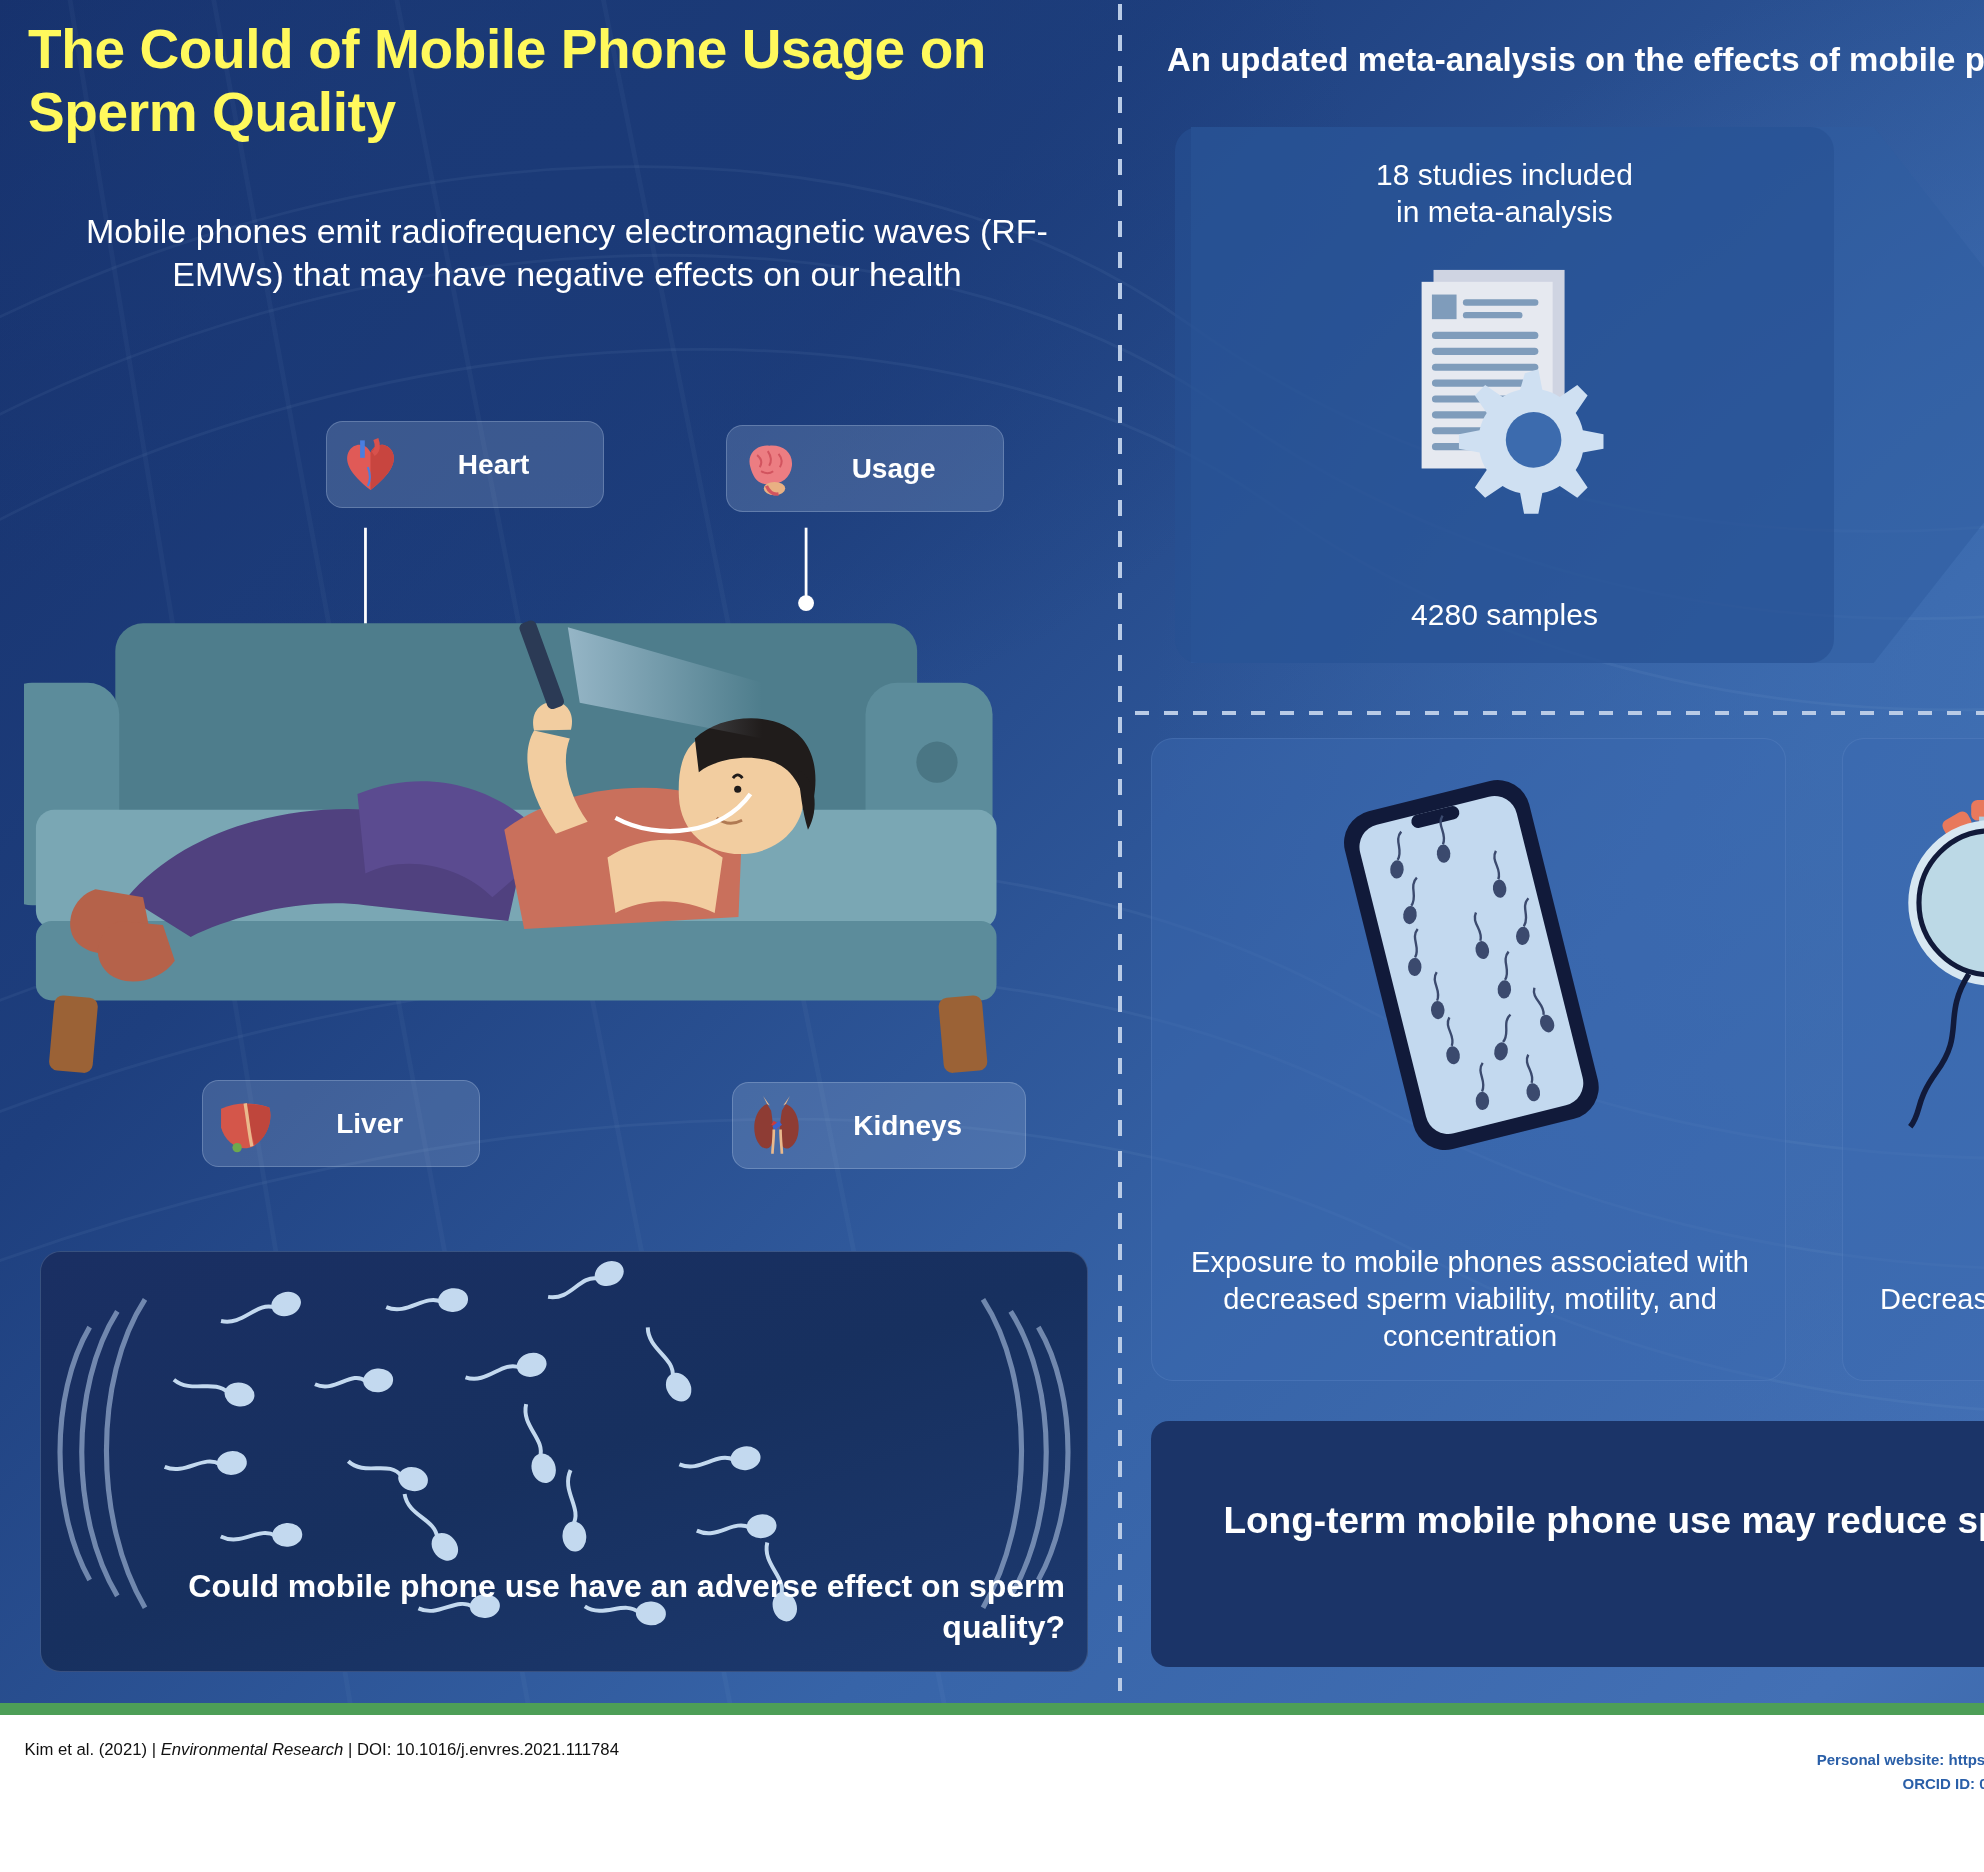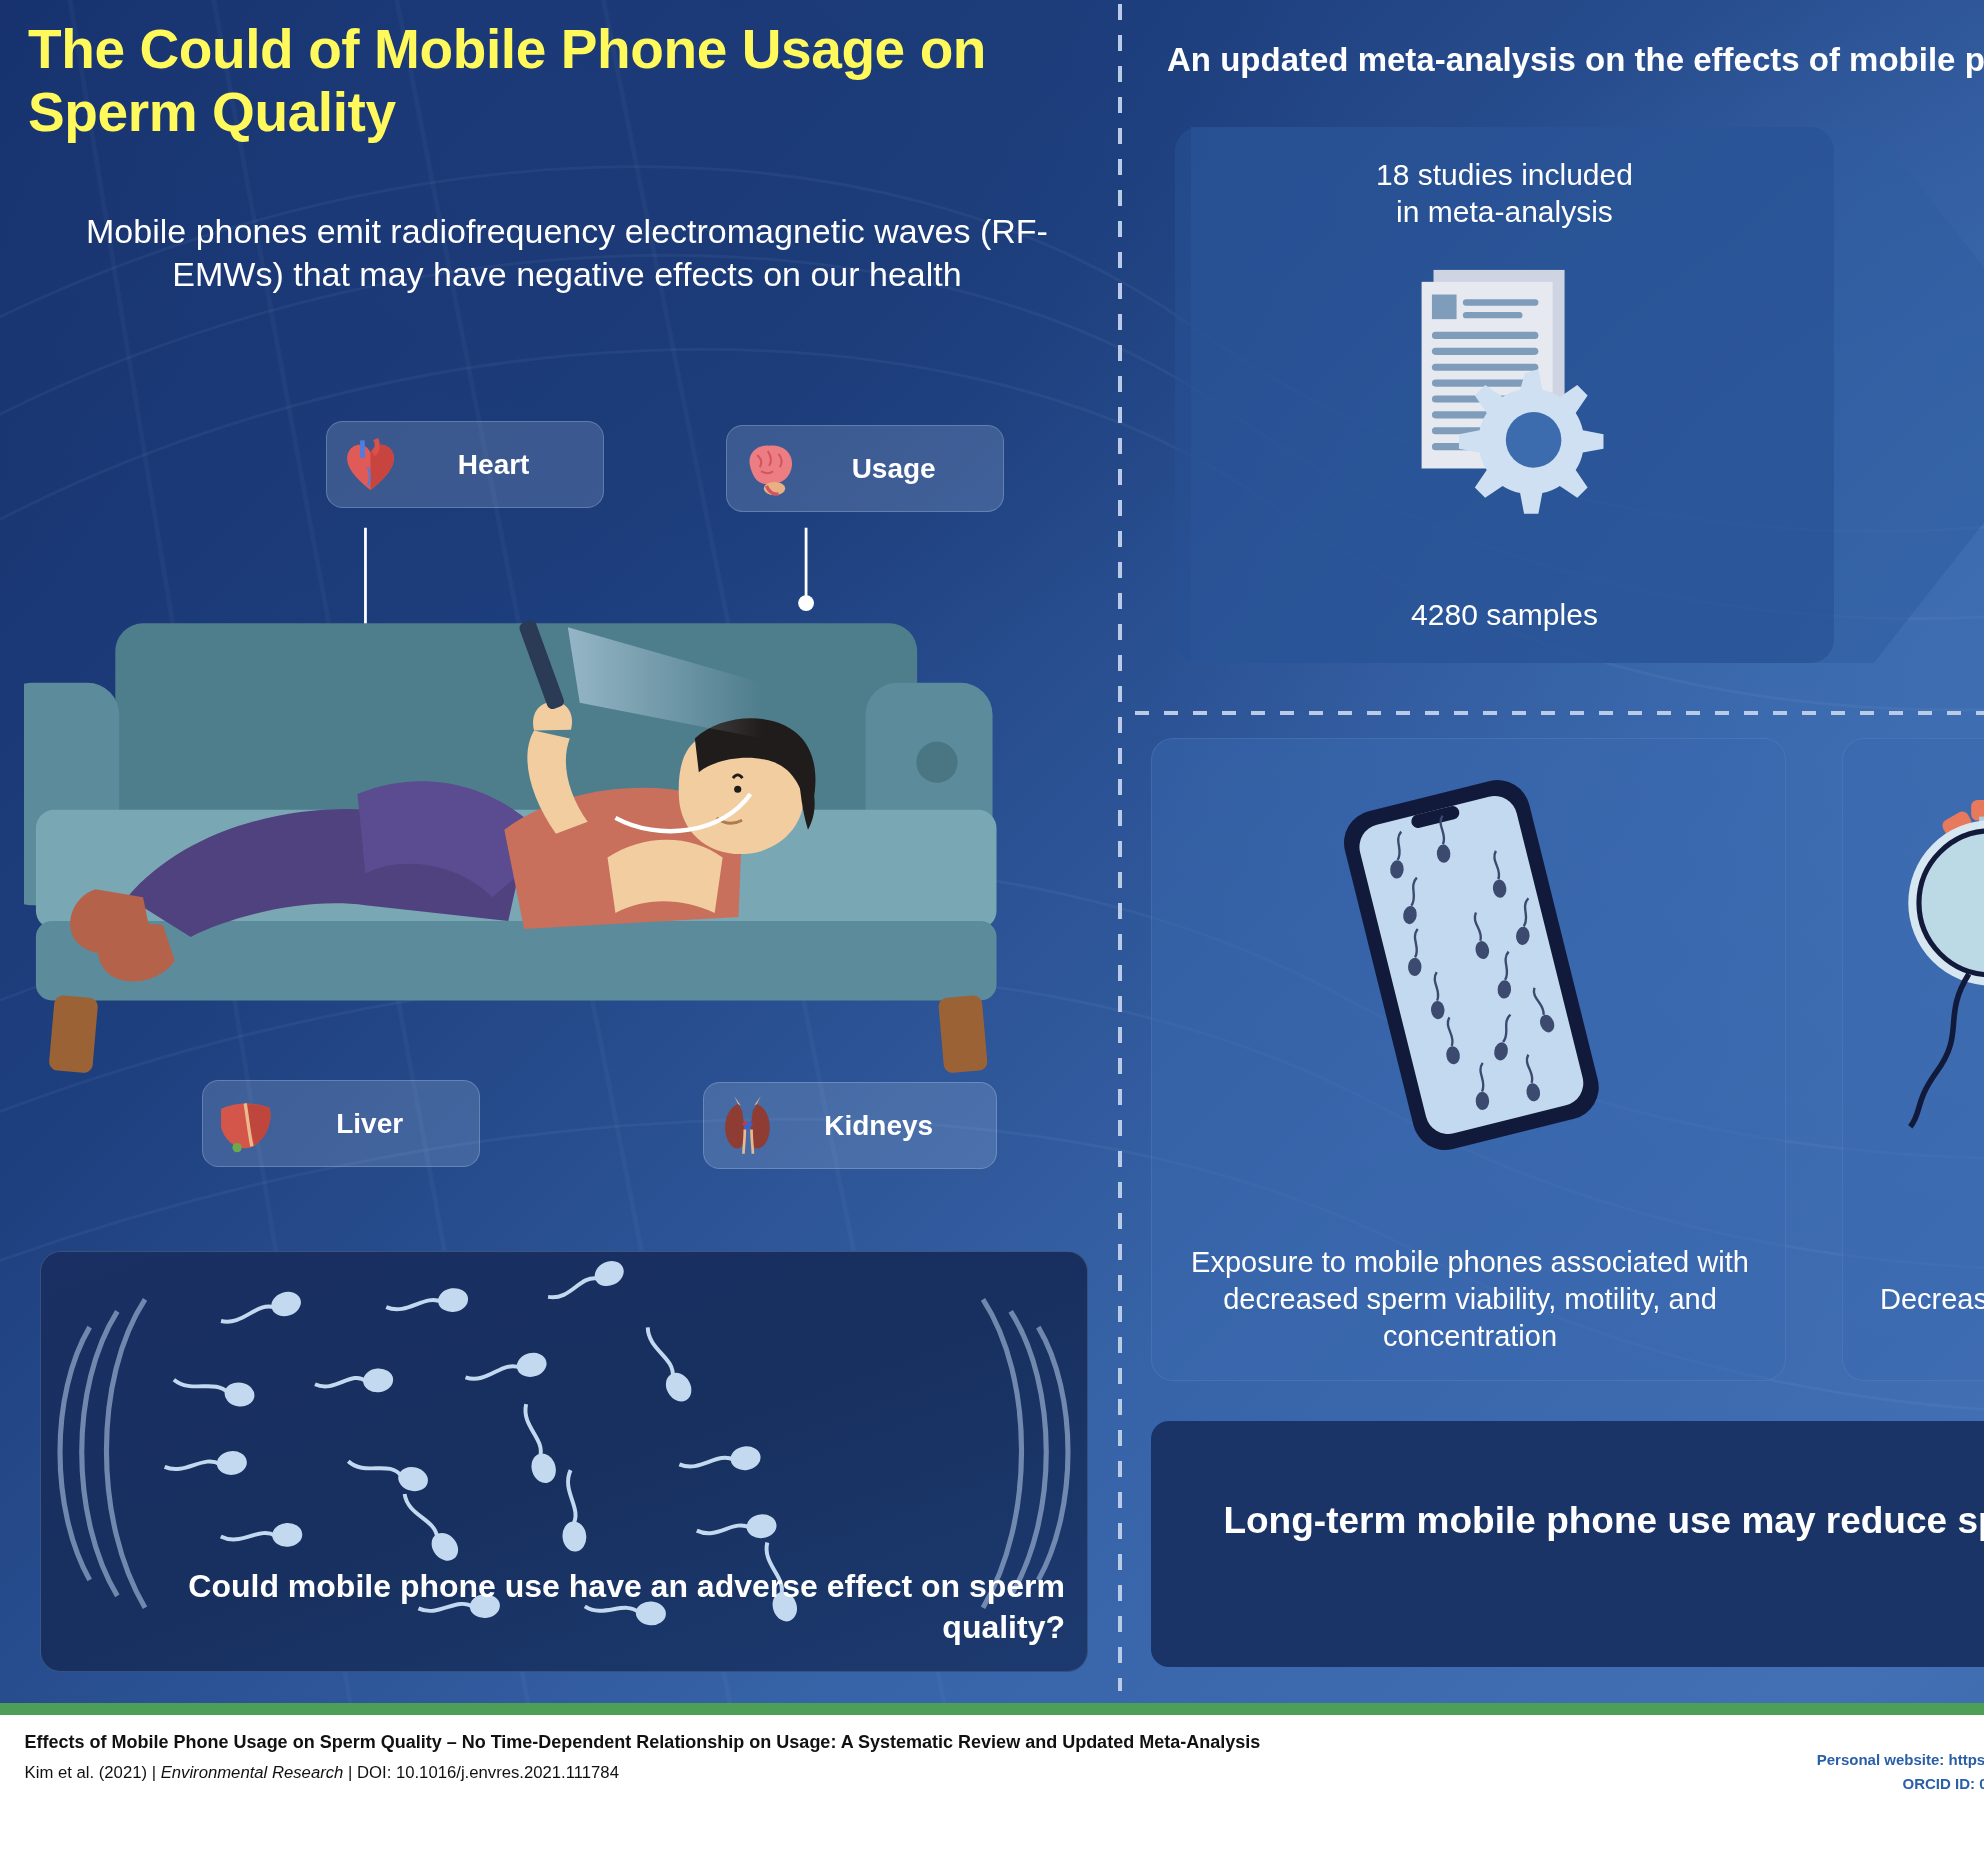--- a/index.html
+++ b/index.html
@@ -244,21 +244,21 @@
     <div class="organ-chip" style="left:202px;top:1080px;width:278px;height:87px;">
       <svg class="ic" viewBox="0 0 100 100">
         <path d="M12 28 C 34 18 60 18 84 26 C 90 46 80 72 60 84 C 40 94 18 78 12 56 Z" fill="#d4564a"></path>
         <path d="M50 22 C 66 20 78 24 84 26 C 90 46 80 72 62 82 C 56 62 52 42 50 22 Z" fill="#bf463c"></path>
         <path d="M48 20 C 52 44 54 66 58 84" stroke="#eab98c" stroke-width="5" fill="none"></path>
         <circle cx="36" cy="86" r="7" fill="#6da84e"></circle>
       </svg>
       <span class="lbl">Liver</span>
     </div>
 
-    <div class="organ-chip" style="left:703px;top:1082px;width:294px;height:87px;">
+    <div class="organ-chip" style="left:732px;top:1082px;width:294px;height:87px;">
       <svg class="ic" viewBox="0 0 100 100">
         <path d="M36 18 C 20 24 14 46 18 64 C 22 82 36 90 42 80 C 48 66 44 42 42 28 Z" fill="#8e3c34"></path>
         <path d="M64 18 C 80 24 86 46 82 64 C 78 82 64 90 58 80 C 52 66 56 42 58 28 Z" fill="#8e3c34"></path>
         <path d="M36 18 L30 6 L40 20 Z" fill="#eab98c"></path>
         <path d="M64 18 L70 6 L60 20 Z" fill="#eab98c"></path>
         <path d="M44 46 L54 52" stroke="#cc3b3b" stroke-width="7"></path>
         <path d="M56 46 L46 54" stroke="#3b63cc" stroke-width="7"></path>
         <path d="M46 56 C 46 72 44 84 44 92" stroke="#eab98c" stroke-width="4" fill="none"></path>
         <path d="M56 56 C 56 72 58 84 58 92" stroke="#eab98c" stroke-width="4" fill="none"></path>
       </svg>
@@ -500,21 +500,20 @@
     <div class="conclusion">
       <p>Long-term mobile phone use may reduce sperm quality and male fertility, so male users should try to limit their exposure</p>
     </div>
 
   </div>
 
   <div class="greenbar"></div>
   <div class="footer">
 
     <div class="fcite">
-      <div class="t">Effects of Mobile Phone Usage on Sperm Quality – No Time-Dependent Relationship on Usage: A Systematic Review and Updated Meta-Analysis</div>
       <div class="m">
         <span>Kim et al. (2021)</span><span> | </span><i>Environmental Research</i><span> | </span><span>DOI: 10.1016/j.envres.2021.111784</span>
       </div>
     </div>
 
     <div class="flinks">
       <div>Personal website: https://dmodo.pusan.ac.kr</div>
       <div>ORCID ID: 00000-0002-9796-8266</div>
     </div>
 

